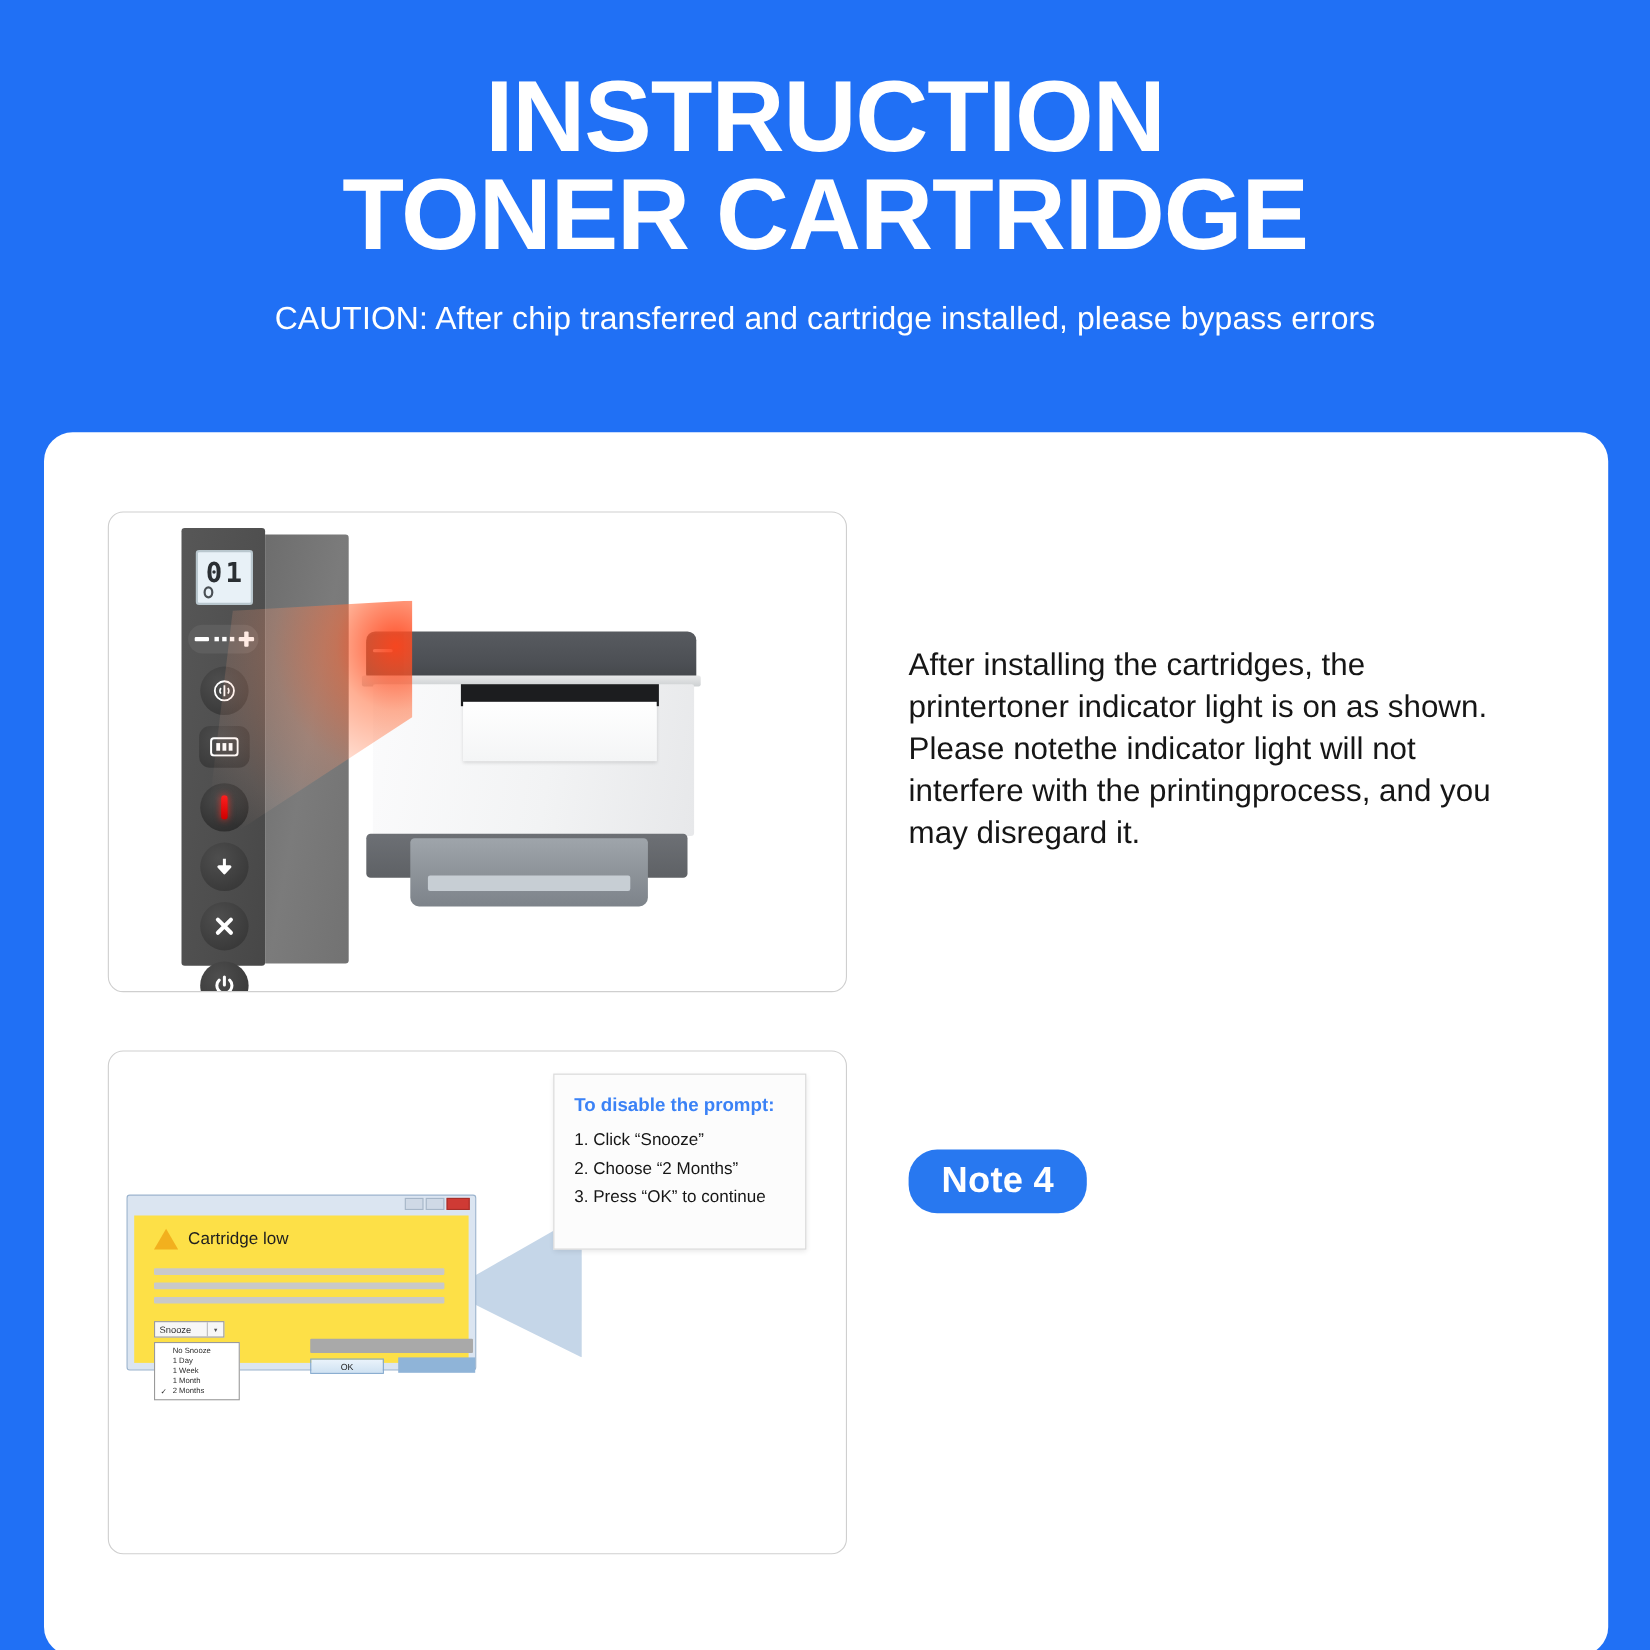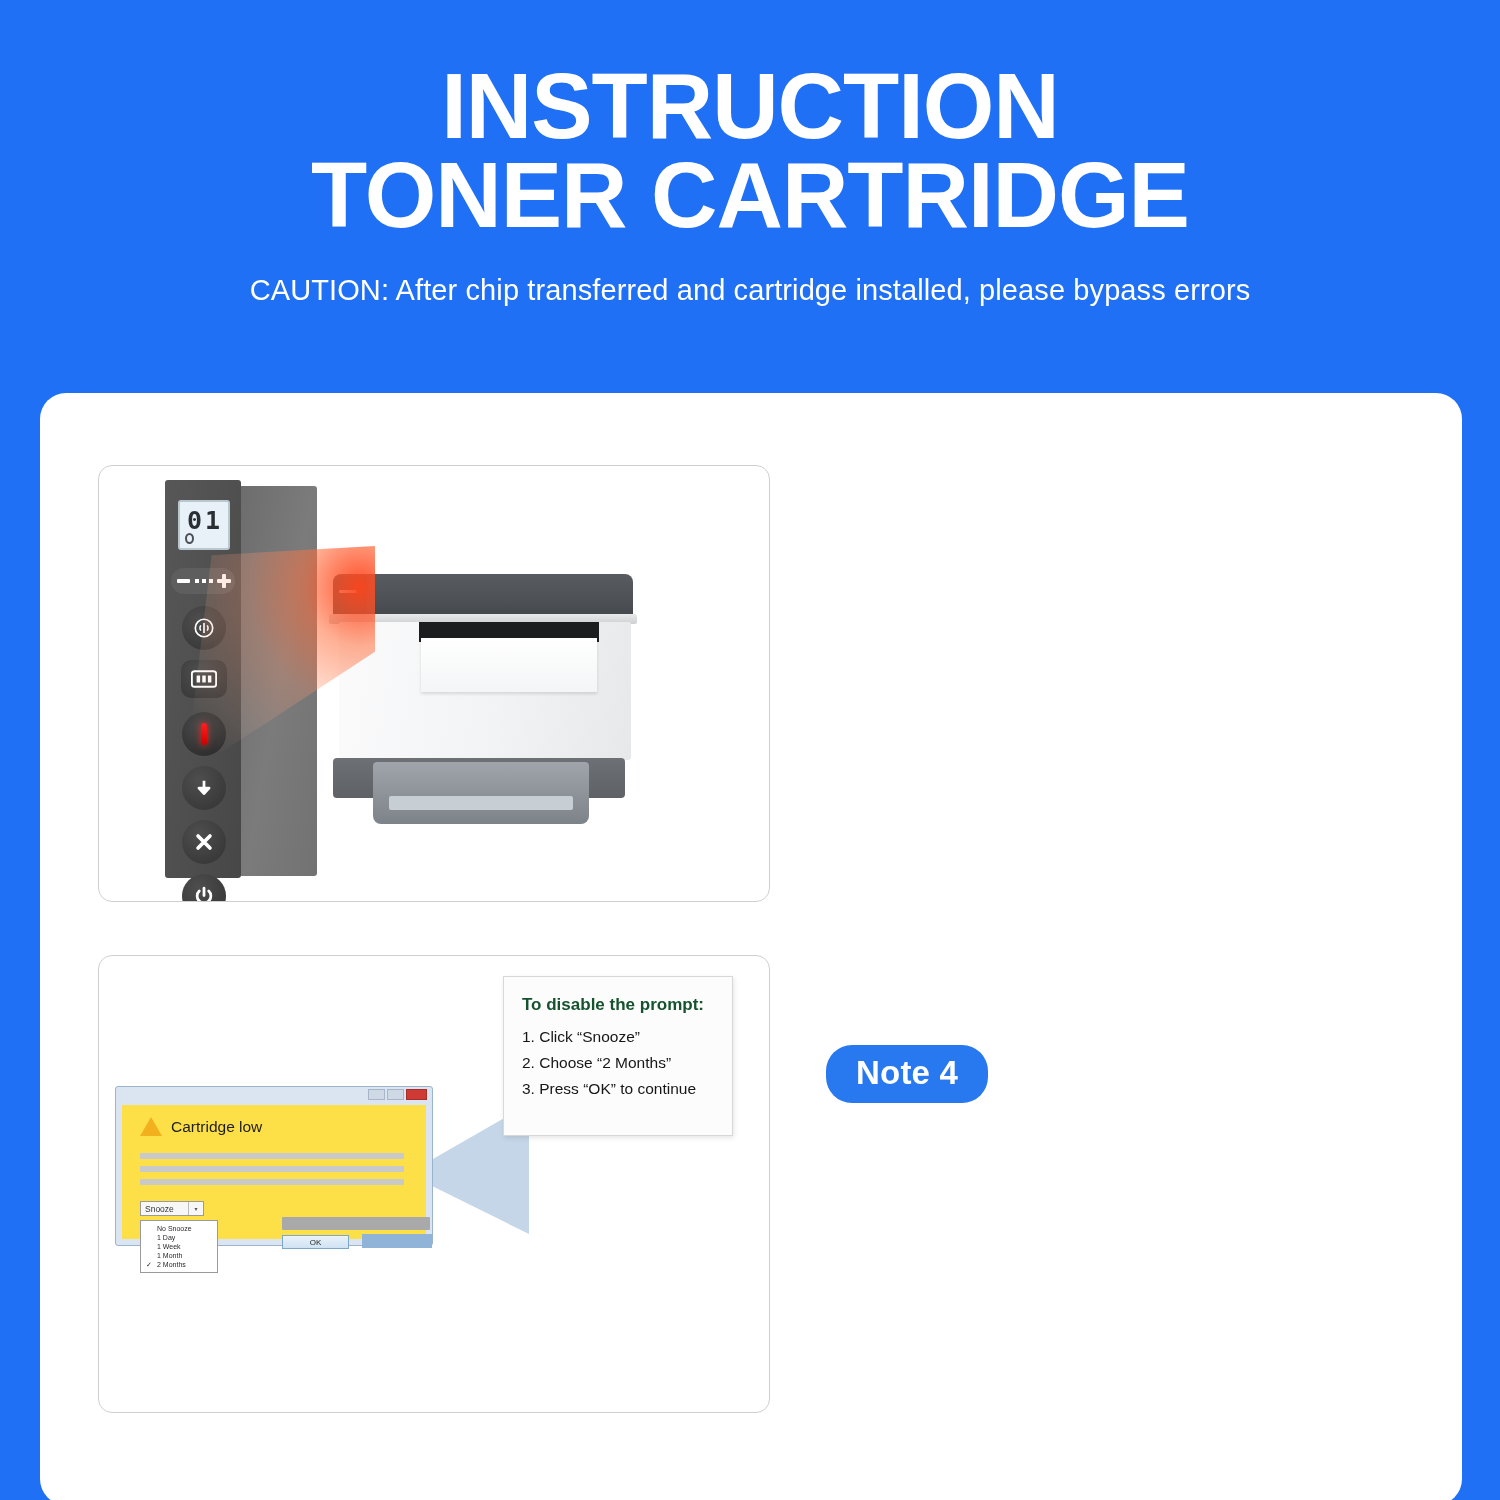--- a/index.html
+++ b/index.html
@@ -343,21 +343,21 @@
   .callout {
     position: absolute; left: 404px; top: 20px;
     width: 230px; height: 160px;
     background: #fcfcfc;
     border: 1px solid #d8d8d8;
     box-shadow: 1px 2px 5px rgba(0,0,0,.10);
     box-sizing: border-box;
     padding: 18px 14px 0 18px;
   }
   .co-title {
-    color: #14532d; font-weight: bold; font-size: 17px; margin-bottom: 13px;
+    color: #3b82f6; font-weight: bold; font-size: 17px; margin-bottom: 13px;
     font-family: "Liberation Sans", sans-serif;
   }
   .co-list { margin: 0; padding: 0; }
   .co-list li {
     list-style: none; font-size: 15.5px; color: #161616; margin-bottom: 8px;
     font-family: "Liberation Sans", sans-serif;
   }
 </style>
 </head>
 <body>
@@ -450,20 +450,21 @@
           <div class="pr-tray">
             <div class="pr-tray-slot"></div>
           </div>
         </div>
 
         <div class="glow"></div>
       </div>
     </div>
 
     <div class="note-col note-col-1">
+      <div class="note-body">After installing the cartridges, the printertoner indicator light is on as shown. Please notethe indicator light will not interfere with the printingprocess, and you may disregard it.</div>
     </div>
   </div>
 
   <div class="row row-2">
 
     <div class="img-panel img-panel-2">
       <div class="scene2">
 
         <div class="wedge"></div>
 

